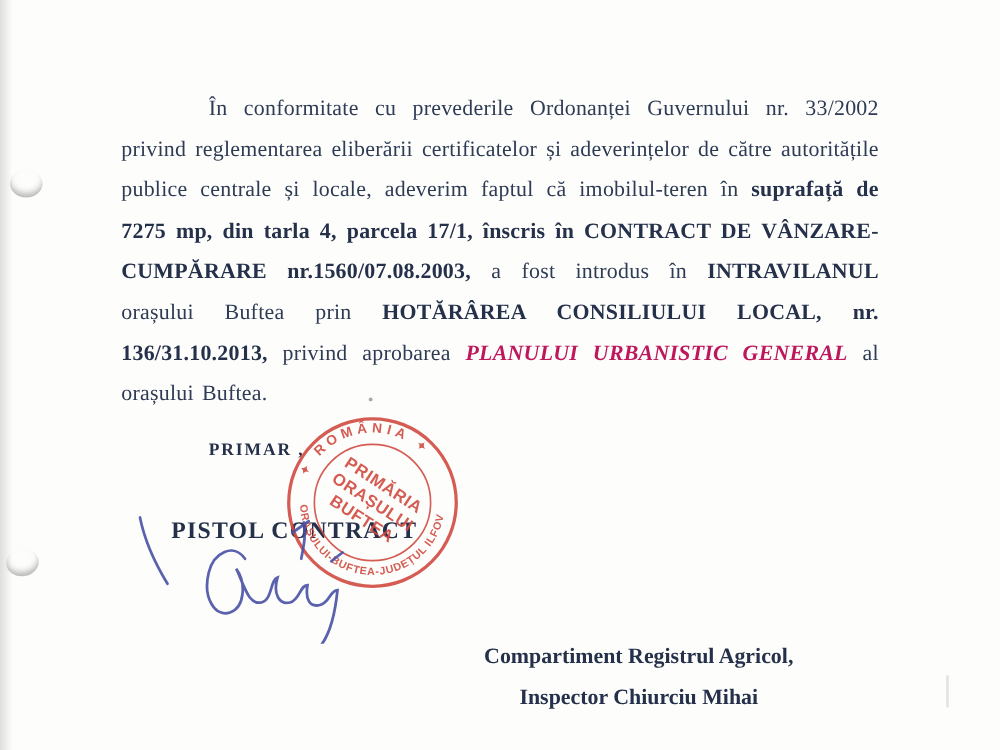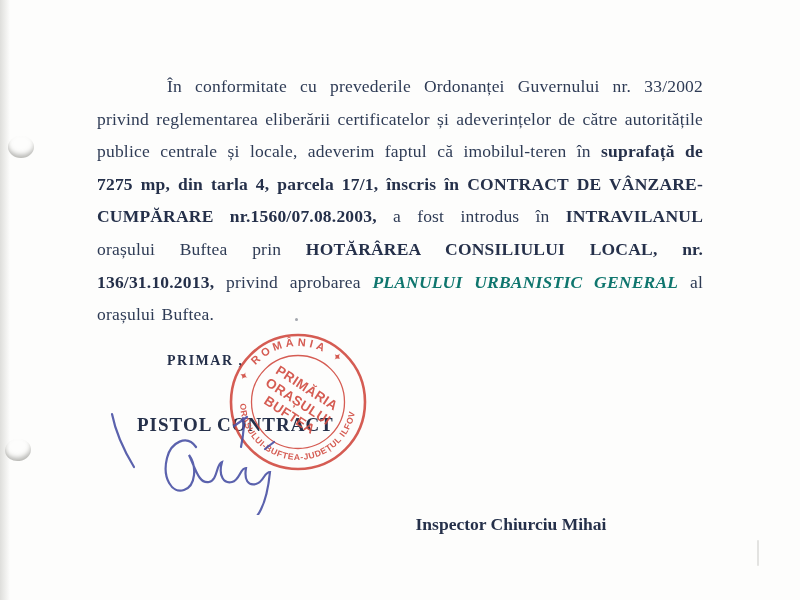--- a/index.html
+++ b/index.html
@@ -19,21 +19,21 @@
   .body-paragraph{
     position:absolute;left:97px;top:70px;width:606px;
     font-size:17.5px;line-height:32.6px;
     text-align:justify;text-align-last:left;
     text-indent:70px;
     letter-spacing:.2px;word-spacing:2px;
     color:#2e3b55;
   }
   .seg-regular{font-weight:normal;}
   .seg-bold{font-weight:bold;color:#25304a;}
-  .seg-bold-italic{font-weight:bold;font-style:italic;color:#0f766e;}
+  .seg-bold-italic{font-weight:bold;font-style:italic;color:#be185d;}
   .role-label{
     position:absolute;left:167px;top:353px;
     font-size:14px;font-weight:bold;letter-spacing:1.5px;color:#25304a;
   }
   .signer-name{
     position:absolute;left:137px;top:414px;
     font-size:19px;font-weight:bold;letter-spacing:1px;color:#25304a;
   }
   .dept-block{
     position:absolute;left:356px;top:508px;width:310px;
@@ -110,16 +110,17 @@
     <g fill="none" stroke="#4a52a5" stroke-width="2.2" stroke-linecap="round" opacity="0.9">
       <path d="M 17,9 C 20,24 28,44 39,62"></path>
       <path d="M 101,42 c -9,-13 -25,-5 -29,11 c -5,20 5,36 17,32 c 12,-4 13,-24 5,-35 c 7,15 10,29 20,27 c 9,-2 7,-18 13,-20 c -4,14 2,22 10,20 c 8,-2 8,-14 14,-14 c -2,12 2,18 10,16 c 8,-2 8,-12 14,-12 c -2,20 -7,36 -13,44"></path>
       <path d="M 146,42 c 2,-10 4,-20 2,-29"></path>
       <path d="M 139,21 l 13,-9"></path>
       <path d="M 170,44 l 9,-7"></path>
     </g>
   </svg>
 
   <div class="dept-block">
+    <div>Compartiment Registrul Agricol,</div>
     <div>Inspector Chiurciu Mihai</div>
   </div>
 
 </div>
 
 </body></html>

